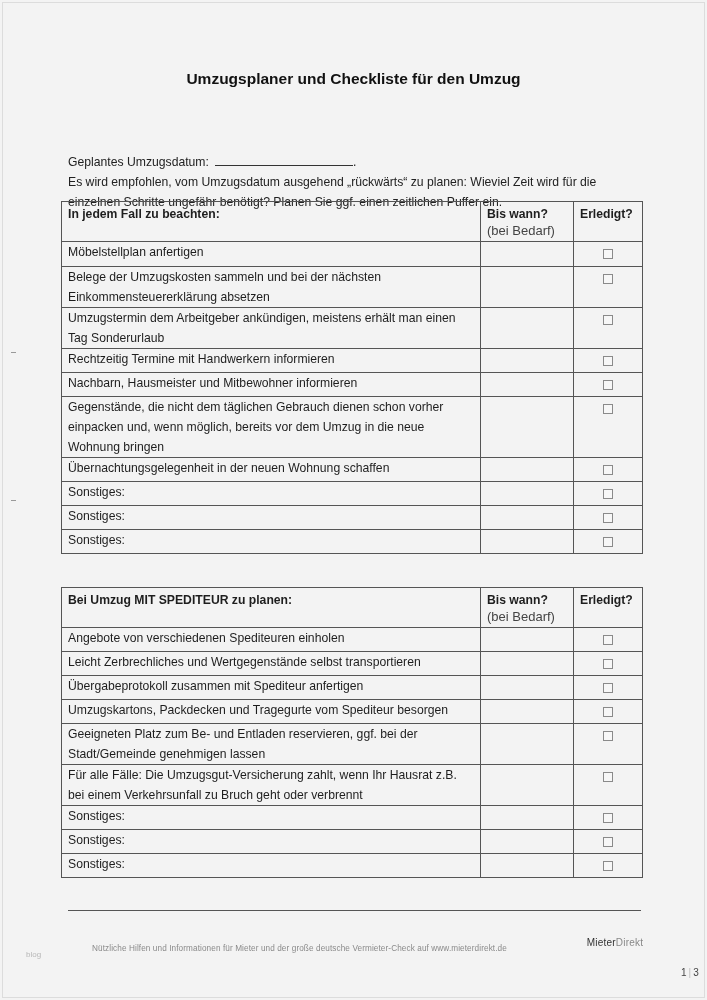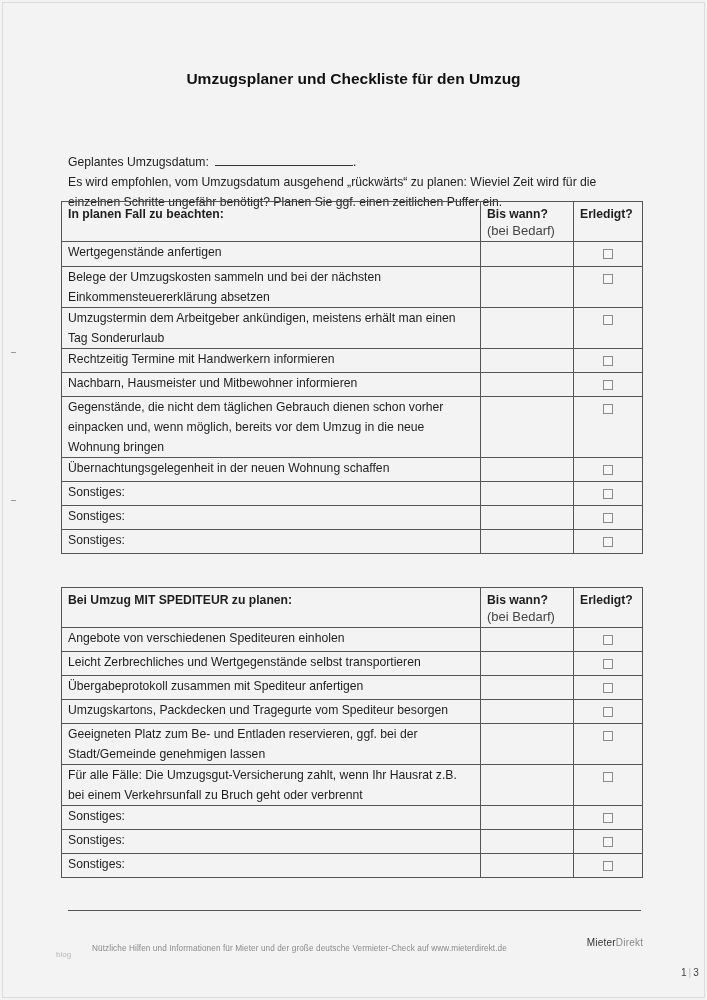--- a/index.html
+++ b/index.html
@@ -68,21 +68,21 @@
       position: absolute; left: 68px; top: 910px; width: 573px;
       border-top: 1.5px solid #555;
     }
     .footer-text {
       position: absolute; left: 68px; top: 944px;
       font-size: 8.2px; color: #8a8a8a;
       letter-spacing: 0.1px;
       padding-left: 24px;
     }
     .blog-mark {
-      position: absolute; left: 56px; top: 950px;
+      position: absolute; left: 26px; top: 950px;
       font-size: 8px; color: #b8b8b8;
     }
     .logo {
       position: absolute; left: 585px; top: 925px; width: 60px; text-align: center;
     }
     .logo .house {
       display: block; margin: 0 auto 6px auto; width: 0; height: 0;
     }
     .logo-name { font-size: 10px; color: #333; letter-spacing: 0.2px; }
     .logo-name .light { color: #888; }
@@ -108,31 +108,31 @@
   <div>
     <span>Geplantes Umzugsdatum:</span><span class="blank"></span><span>.</span>
   </div>
   <div>Es wird empfohlen, vom Umzugsdatum ausgehend „rückwärts“ zu planen: Wieviel Zeit wird für die</div>
   <div>einzelnen Schritte ungefähr benötigt? Planen Sie ggf. einen zeitlichen Puffer ein.</div>
 </div>
 
 <table class="checklist" id="t1">
   <thead>
     <tr style="height:40px">
-      <th>In planen Fall zu beachten:</th>
+      <th>In jedem Fall zu beachten:</th>
       <th class="when">
         <span>Bis wann?</span>
         <span class="sub">(bei Bedarf)</span>
       </th>
       <th class="done">Erledigt?</th>
     </tr>
   </thead>
   <tbody>
     <tr style="height:25px">
-      <td class="task">Wertgegenstände anfertigen</td>
+      <td class="task">Möbelstellplan anfertigen</td>
       <td class="when"></td>
       <td class="done"><span class="cb"></span></td>
     </tr>
     <tr style="height:40px">
       <td class="task">Belege der Umzugskosten sammeln und bei der nächsten Einkommensteuererklärung absetzen</td>
       <td class="when"></td>
       <td class="done"><span class="cb"></span></td>
     </tr>
     <tr style="height:40px">
       <td class="task">Umzugstermin dem Arbeitgeber ankündigen, meistens erhält man einen Tag Sonderurlaub</td>

